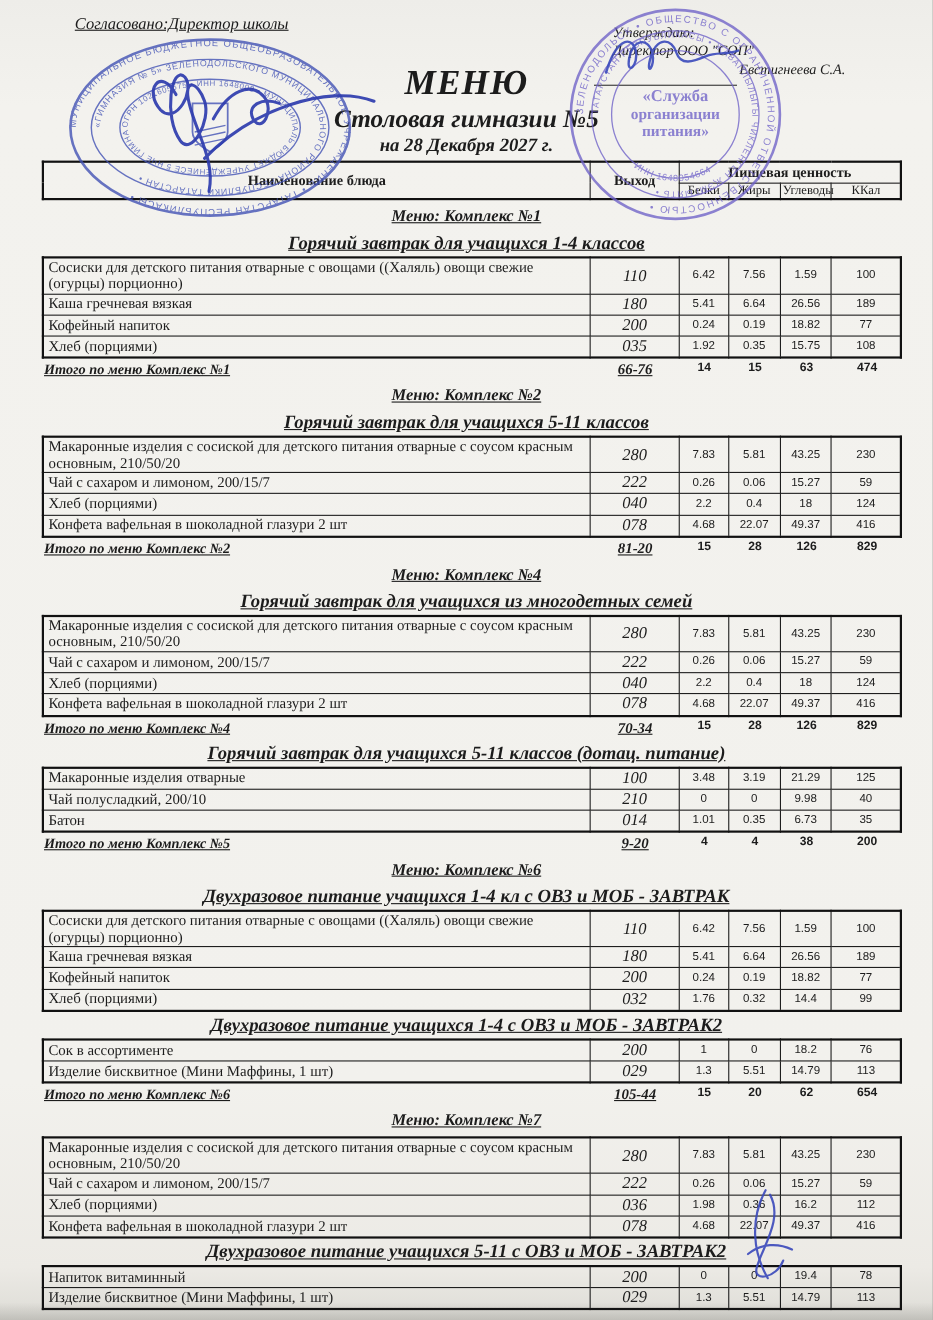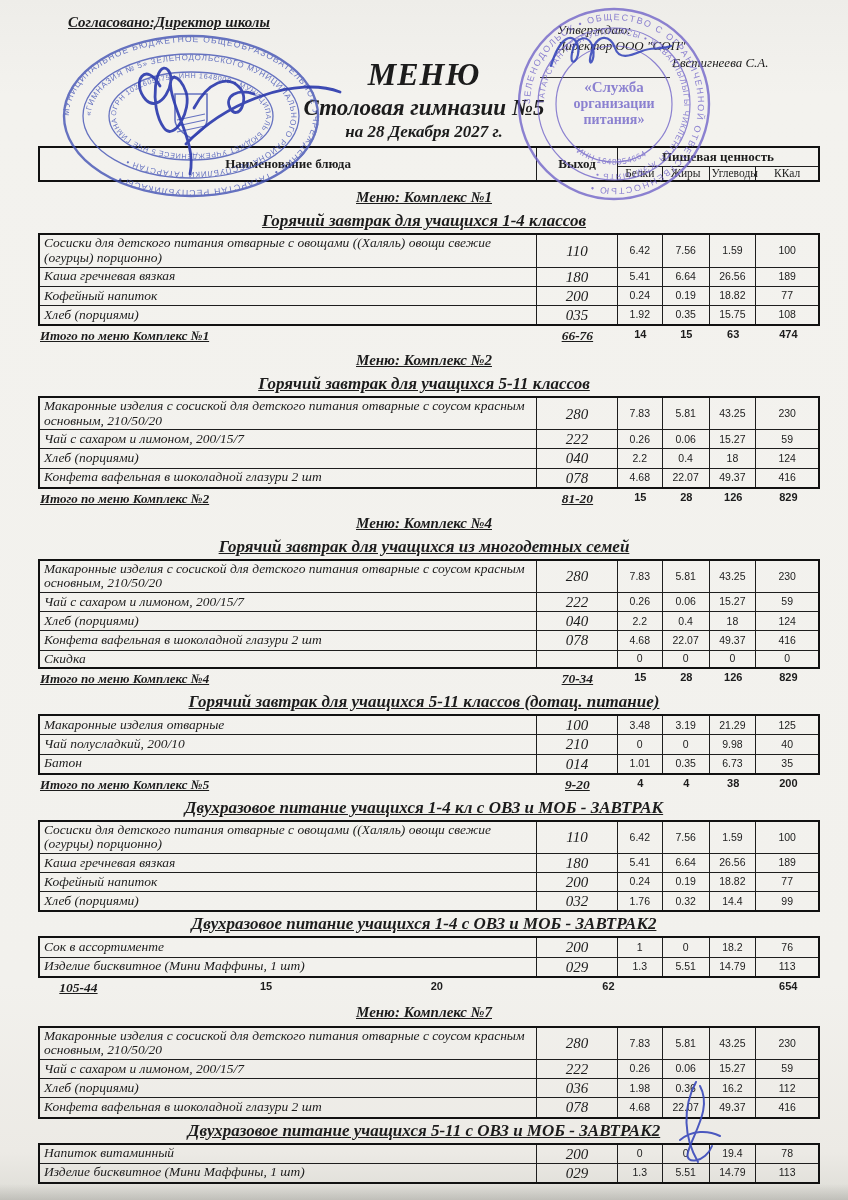--- a/index.html
+++ b/index.html
@@ -4,38 +4,38 @@
 <style>
   html,body{margin:0;padding:0;}
   body{background:#9a9a96;font-family:"Liberation Serif","DejaVu Serif",serif;color:#1c1c1c;}
   .page{
     position:relative;width:848px;height:1200px;margin:0 auto;overflow:hidden;
     background:linear-gradient(180deg,#eeede9 0%,#f3f2ee 8%,#f2f1ed 82%,#eceae5 96%,#dddcd6 100%);
   }
   
   .doc-header{position:relative;height:146px;}
   .agree-left{
-    position:absolute;left:68px;top:14px;font-size:15px;font-weight:bold;font-style:italic;
+    position:absolute;left:68px;top:14px;font-size:15px;font-weight:normal;font-style:italic;
     text-decoration:underline;
   }
   .approve-block{position:absolute;left:557px;top:22px;font-size:13px;font-style:italic;line-height:1.25;}
   .approve-sigline{position:absolute;left:540px;top:77px;width:130px;border-bottom:1.4px solid #333;}
   .approver-name{position:absolute;left:672px;top:55px;font-size:13px;font-style:italic;}
   .title-block{padding-top:56px;text-align:center;}
   .doc-title{font-size:32px;font-weight:bold;font-style:italic;letter-spacing:1px;}
   .doc-subtitle{font-size:23px;font-weight:bold;font-style:italic;margin-top:2px;}
   .doc-date{font-size:17px;font-weight:bold;font-style:italic;margin-top:1px;}
   
   .tbl{border-collapse:collapse;table-layout:fixed;width:782px;margin-left:38px;background:transparent;}
   .tbl,.tbl td,.tbl th{border:1px solid #1e1e1e;}
   .tbl{border:2px solid #111;}
   .head-table th{font-size:13px;padding:1px 2px;line-height:1.2;}
   .head-table .sub th{font-weight:normal;font-size:11.5px;padding:0 2px;}
   .menu-table td{padding:1px 4px;line-height:1.08;vertical-align:middle;}
-  .cell-name{font-style:italic;font-size:13.5px;text-align:left;}
+  .cell-name{font-size:13.5px;text-align:left;}
   .cell-out{font-style:italic;font-size:15px;text-align:center;}
   .cell-num{font-family:"Liberation Sans","DejaVu Sans",sans-serif;font-size:10.5px;text-align:center;}
   
   .section{margin-top:4px;}
   .menu-title{text-align:center;font-size:15px;font-weight:bold;font-style:italic;text-decoration:underline;margin:7px 0 5px;}
   .group-sub{text-align:center;font-size:17px;font-weight:bold;font-style:italic;text-decoration:underline;margin:2px 0 2px;}
   .total-row{display:flex;width:782px;margin-left:38px;padding:2px 0 1px;justify-content:space-between;}
   .total-label{width:63.8%;font-size:13px;font-weight:bold;font-style:italic;text-decoration:underline;padding-left:2px;box-sizing:border-box;}
   .total-out{width:10.35%;text-align:center;font-size:13.5px;font-weight:bold;font-style:italic;text-decoration:underline;}
   .total-num{font-family:"Liberation Sans","DejaVu Sans",sans-serif;font-size:11px;font-weight:bold;text-align:center;}
@@ -268,28 +268,20 @@
 
   <tr>
     <td class="cell-name">Конфета вафельная в шоколадной глазури 2 шт</td>
     <td class="cell-out">078</td>
     <td class="cell-num">4.68</td>
     <td class="cell-num">22.07</td>
     <td class="cell-num">49.37</td>
     <td class="cell-num">416</td>
   </tr>
 
-  <tr>
-    <td class="cell-name">Скидка</td>
-    <td class="cell-out"></td>
-    <td class="cell-num">0</td>
-    <td class="cell-num">0</td>
-    <td class="cell-num">0</td>
-    <td class="cell-num">0</td>
-  </tr>
 </tbody>
     </table>
   </div>
 </div>
     <div class="total-row">
       <div class="total-label">Итого по меню Комплекс №4</div>
       <div class="total-out">70-34</div>
       <div class="total-num tn-p">15</div>
       <div class="total-num tn-f">28</div>
       <div class="total-num tn-c">126</div>
@@ -345,20 +337,21 @@
       <div class="total-label">Итого по меню Комплекс №5</div>
       <div class="total-out">9-20</div>
       <div class="total-num tn-p">4</div>
       <div class="total-num tn-f">4</div>
       <div class="total-num tn-c">38</div>
       <div class="total-num tn-k">200</div>
     </div>
   </div>
 
   <div class="section">
+    <div class="menu-title">Меню: Комплекс №6</div>
     <div>
   <div>
     <div class="group-sub">Двухразовое питание учащихся 1-4 кл с ОВЗ и МОБ - ЗАВТРАК</div>
     <table class="tbl menu-table">
       <colgroup>
         <col style="width:63.8%">
                 <col style="width:10.35%">
                 <col style="width:5.75%">
         <col style="width:6.0%">
                 <col style="width:6.0%">
@@ -431,20 +424,21 @@
     <td class="cell-num">1.3</td>
     <td class="cell-num">5.51</td>
     <td class="cell-num">14.79</td>
     <td class="cell-num">113</td>
   </tr>
 </tbody>
     </table>
   </div>
 </div>
     <div class="total-row">
+      <div class="total-label">Итого по меню Комплекс №6</div>
       <div class="total-out">105-44</div>
       <div class="total-num tn-p">15</div>
       <div class="total-num tn-f">20</div>
       <div class="total-num tn-c">62</div>
       <div class="total-num tn-k">654</div>
     </div>
   </div>
 
   <div class="section">
     <div class="menu-title">Меню: Комплекс №7</div>

